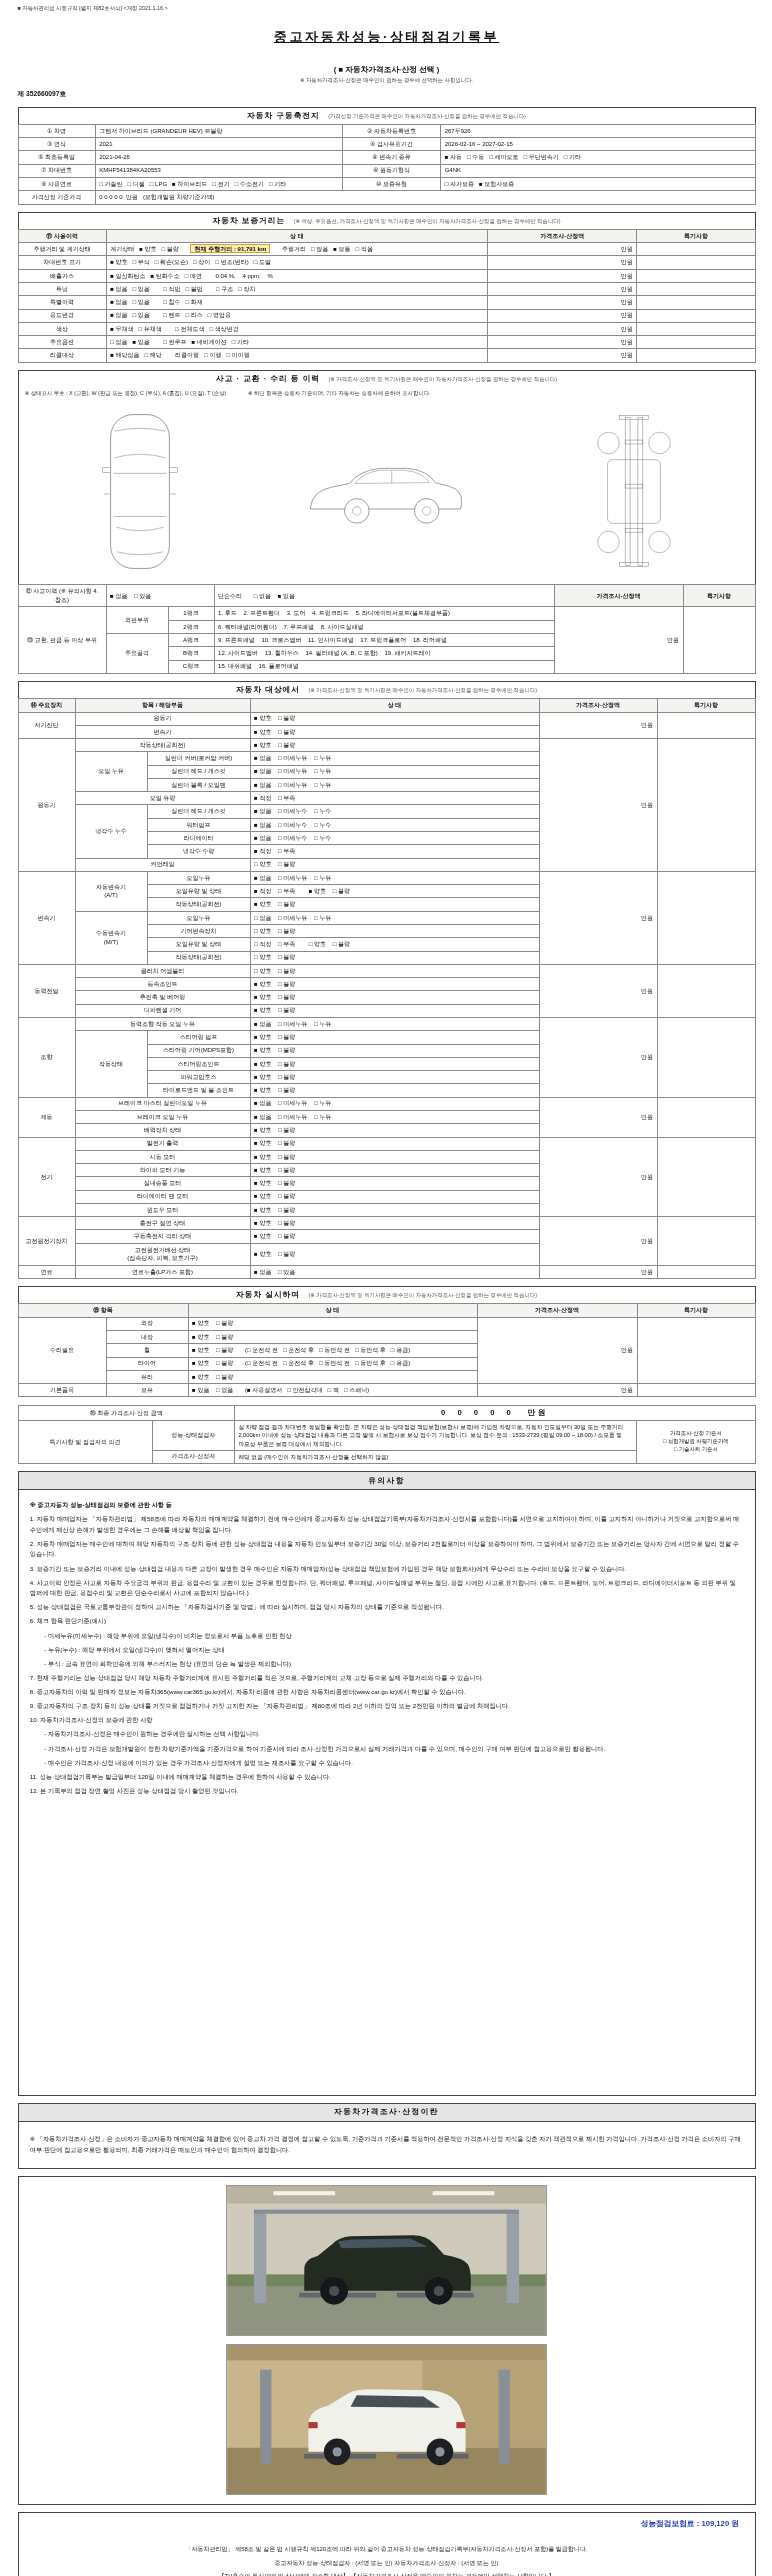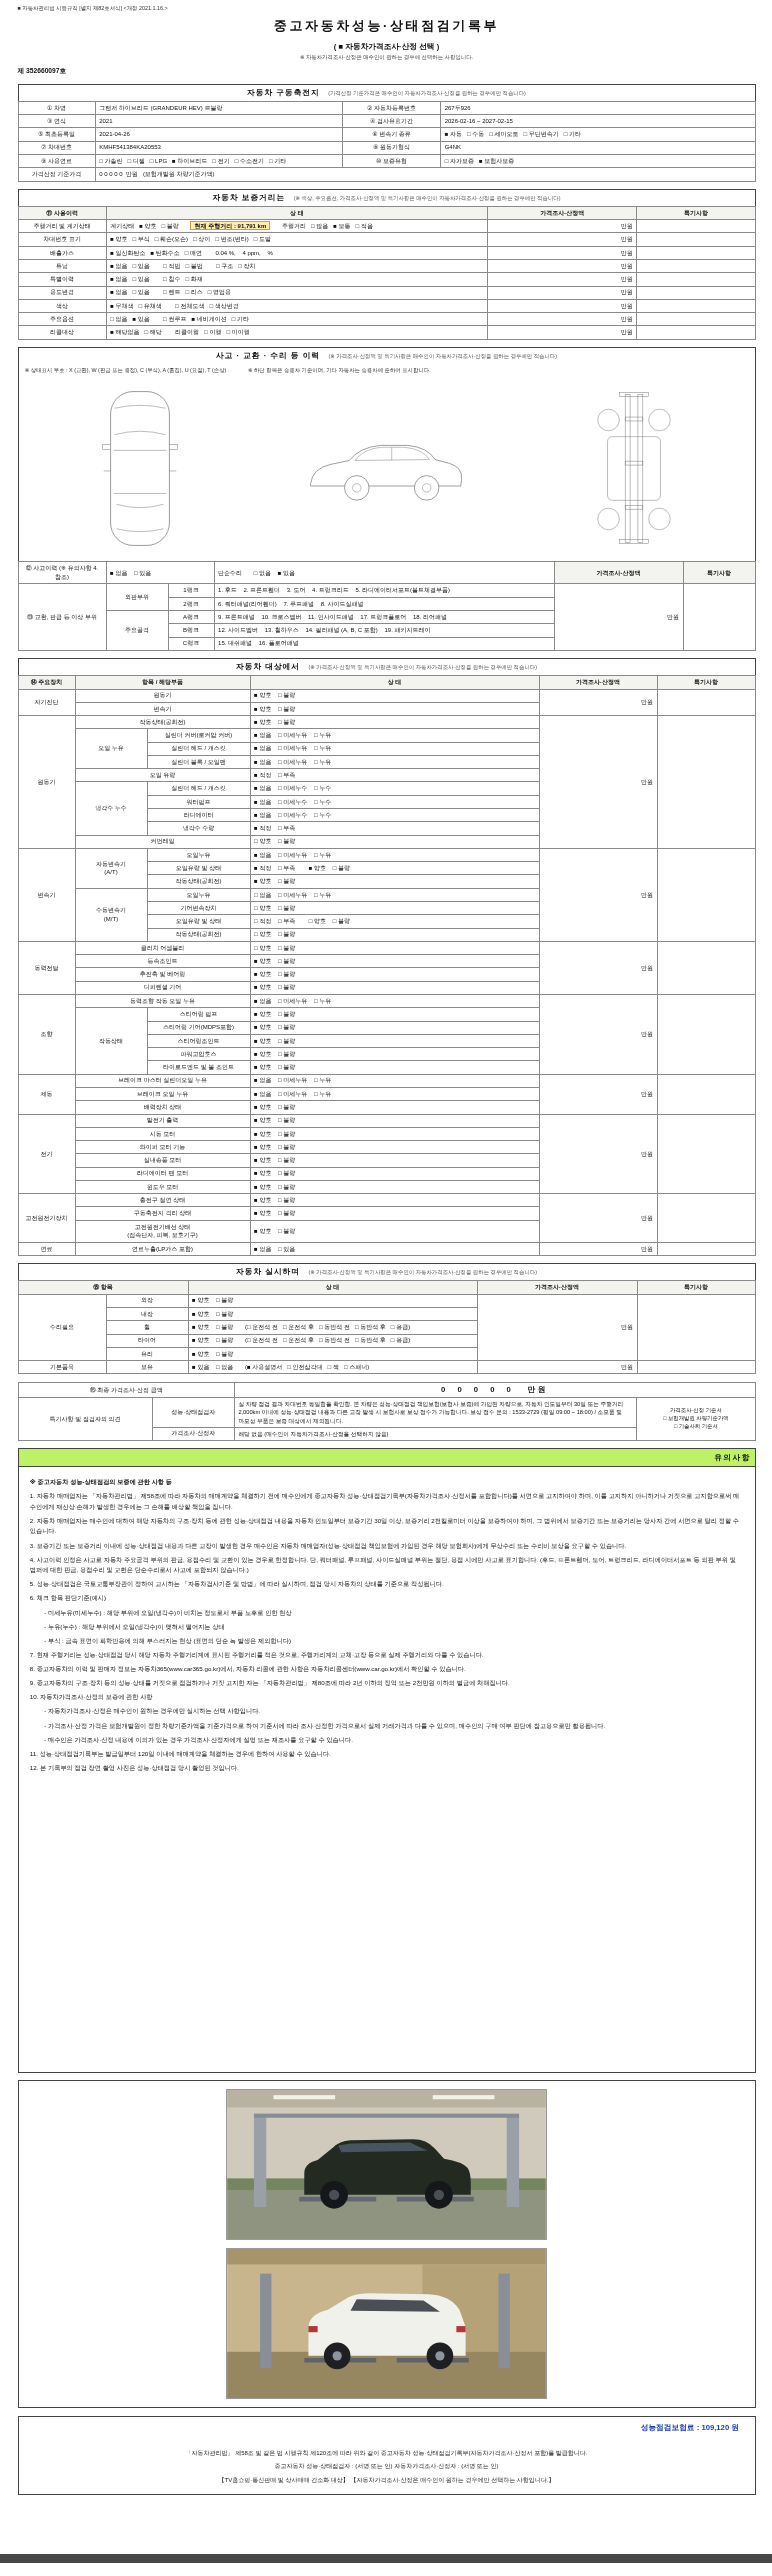--- a/index.html
+++ b/index.html
@@ -1,20 +1,20 @@
 <!DOCTYPE html>
 <html lang="ko" style="font-size:8.2px"><head>
 <meta charset="utf-8">
 <style>
   html,body{margin:0;padding:0;background:#ffffff;}
   body{width:773px;font-family:"Liberation Sans","DejaVu Sans",sans-serif;color:#111;}
   .page{box-sizing:border-box;width:773px;min-height:2554px;padding:5.2px 17.5px 7.2px;}
   .topline{display:flex;justify-content:space-between;font-size:5.4px;color:#333;}
-  .title-main{text-align:center;font-size:13px;font-weight:bold;letter-spacing:2.6px;margin-top:5px;}
-  .title-sub{text-align:center;font-size:7.7px;font-weight:bold;margin-top:7px;}
+  .title-main{text-align:center;font-size:13px;font-weight:bold;letter-spacing:2.6px;margin-top:16px;text-decoration:underline;}
+  .title-sub{text-align:center;font-size:7.7px;font-weight:bold;margin-top:19px;}
   .title-note{text-align:center;font-size:5.4px;color:#444;margin-top:2.1px;}
   .docno{font-size:6.7px;font-weight:bold;margin:6.2px 0 1px;}
   .sec{margin-top:7.2px;}
   .sec-title{border:0.8px solid #444;border-bottom:none;padding:3.1px 4.1px;text-align:center;background:#fff;}
   .st-main{font-size:7.7px;font-weight:bold;letter-spacing:1px;}
   .st-note{font-size:5.4px;color:#555;margin-left:6.2px;font-weight:normal;}
   table{width:100%;border-collapse:collapse;table-layout:fixed;border:0.8px solid #444;}
   td{border:0.5px solid #8a8a8a;padding:1.8px 3.6px;font-size:6px;vertical-align:middle;
      white-space:pre-wrap;word-break:keep-all;overflow-wrap:anywhere;line-height:1.45;}
   .lbl,.lbl2,.lbl3{text-align:center;}
@@ -22,22 +22,22 @@
   .price{text-align:right;}
   .small{font-size:5.4px;text-align:center;}
   .small-left{font-size:5.7px;text-align:left;}
   .hl{background:#ffedb0;border:0.5px solid #c9a23c;padding:0.5px 3.1px;font-weight:bold;}
   .final-price{text-align:center;font-weight:bold;font-size:7.7px;letter-spacing:2.6px;}
   .legend{border-left:0.8px solid #444;border-right:0.8px solid #444;padding:2.6px 6.2px;
           font-size:5.4px;color:#333;display:flex;gap:21.6px;background:#fff;}
   .diagrams{border-left:0.8px solid #444;border-right:0.8px solid #444;background:#fff;
             padding:3.1px 15.5px;display:flex;justify-content:space-around;align-items:center;height:179px;}
   .box{margin-top:7.2px;}
-  .box-title{border:0.8px solid #444;border-bottom:none;padding:3.6px;text-align:right;
-             font-size:7.7px;font-weight:bold;letter-spacing:1.5px;background:#bef264;}
+  .box-title{border:0.8px solid #444;border-bottom:none;padding:3.6px;text-align:center;
+             font-size:7.7px;font-weight:bold;letter-spacing:1.5px;background:#e5e5e5;}
   .box-body{border:0.8px solid #444;padding:6.2px 11.3px;background:#fff;}
   .notices-body{min-height:592px;}
   .nt{margin:3.6px 0;font-size:6.2px;line-height:1.7;}
   .nt.lvl1{margin-left:14.4px;}
   .nt.bold{font-weight:bold;}
   .def-text{font-size:6.2px;line-height:1.7;}
   .photos-body{display:flex;flex-direction:column;align-items:center;gap:8.2px;padding:8.2px 0;}
   .photo{width:319px;height:149px;border:0.5px solid #999;background:#ddd;}
   .sign-body{padding:6.2px 15.5px 9.3px;}
   .fee{text-align:right;color:#1d3fb0;font-weight:bold;font-size:7.7px;margin-bottom:16px;}
@@ -610,20 +610,26 @@
         <p class="nt lvl0">9. 중고자동차의 구조·장치 등의 성능·상태를 거짓으로 점검하거나 거짓 고지한 자는 「자동차관리법」 제80조에 따라 2년 이하의 징역 또는 2천만원 이하의 벌금에 처해집니다.</p>
         <p class="nt lvl0">10. 자동차가격조사·산정의 보증에 관한 사항</p>
         <p class="nt lvl1">- 자동차가격조사·산정은 매수인이 원하는 경우에만 실시하는 선택 사항입니다.</p>
         <p class="nt lvl1">- 가격조사·산정 가격은 보험개발원이 정한 차량기준가액을 기준가격으로 하여 기준서에 따라 조사·산정한 가격으로서 실제 거래가격과 다를 수 있으며, 매수인의 구매 여부 판단에 참고용으로만 활용됩니다.</p>
         <p class="nt lvl1">- 매수인은 가격조사·산정 내용에 이의가 있는 경우 가격조사·산정자에게 설명 또는 재조사를 요구할 수 있습니다.</p>
         <p class="nt lvl0">11. 성능·상태점검기록부는 발급일부터 120일 이내에 매매계약을 체결하는 경우에 한하여 사용할 수 있습니다.</p>
         <p class="nt lvl0">12. 본 기록부의 점검 장면 촬영 사진은 성능·상태점검 당시 촬영된 것입니다.</p>
       </div>
   </div>
 
+  <div class="box">
+    <div class="box-title">자동차가격조사·산정이란</div>
+    <div class="box-body">
+      <p class="def-text">※ 「자동차가격조사·산정」은 소비자가 중고자동차 매매계약을 체결함에 있어 중고차 가격 결정에 참고할 수 있도록, 기준가격과 기준서를 적용하여 전문적인 가격조사·산정 지식을 갖춘 자가 객관적으로 제시한 가격입니다. 가격조사·산정 가격은 소비자의 구매 여부 판단에 참고용으로만 활용되며, 최종 거래가격은 매도인과 매수인이 협의하여 결정합니다.</p>
+    </div>
+  </div>
 
   <div class="box">
     <div class="box-body photos-body">
       <svg class="photo" viewBox="0 0 620 290">
         <rect width="620" height="290" fill="#cfcabc"></rect>
         <rect width="620" height="34" fill="#b9b2a0"></rect>
         <rect y="196" width="620" height="94" fill="#8e9480"></rect>
         <rect y="172" width="620" height="24" fill="#75855f"></rect>
         <rect x="90" y="10" width="120" height="8" fill="#f4f2e6"></rect>
         <rect x="400" y="10" width="120" height="8" fill="#f4f2e6"></rect>

